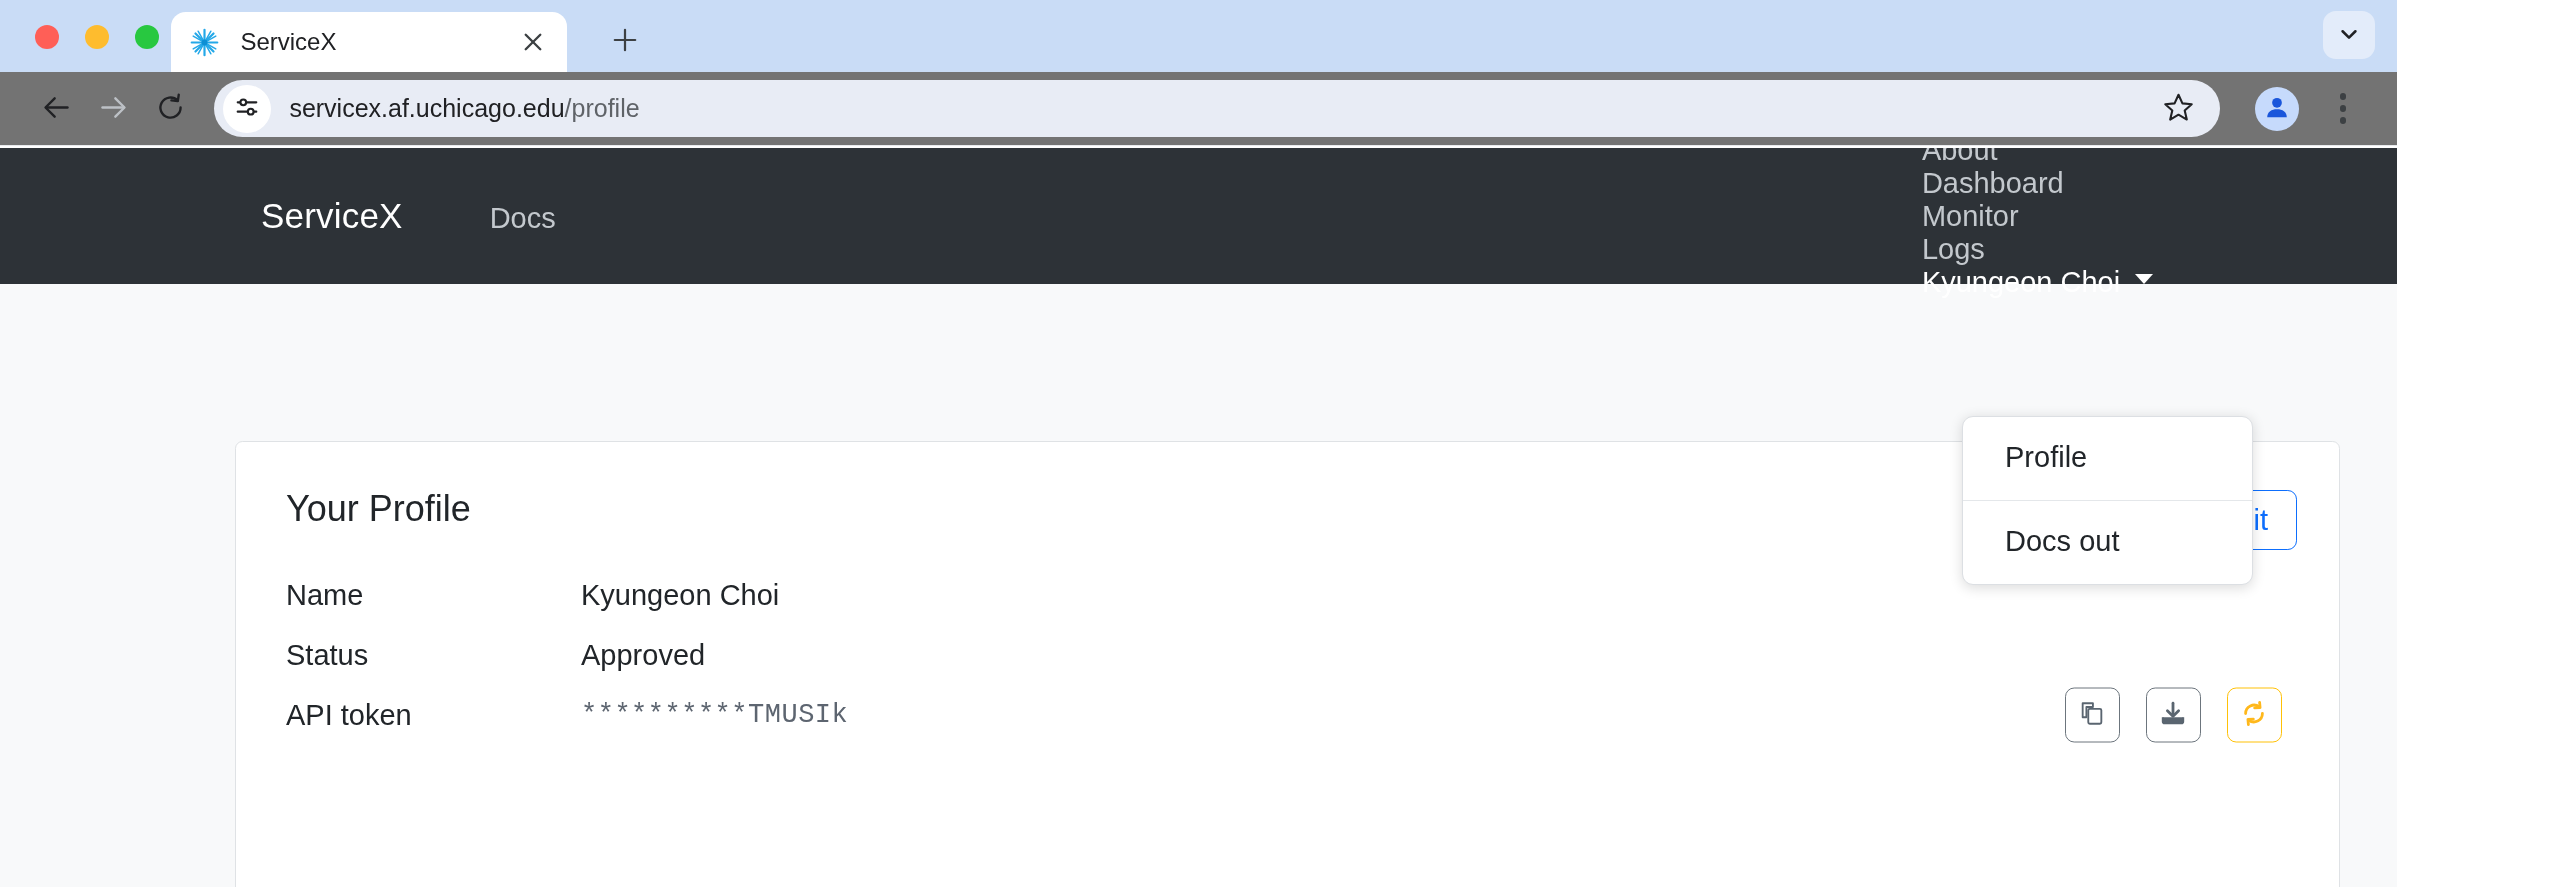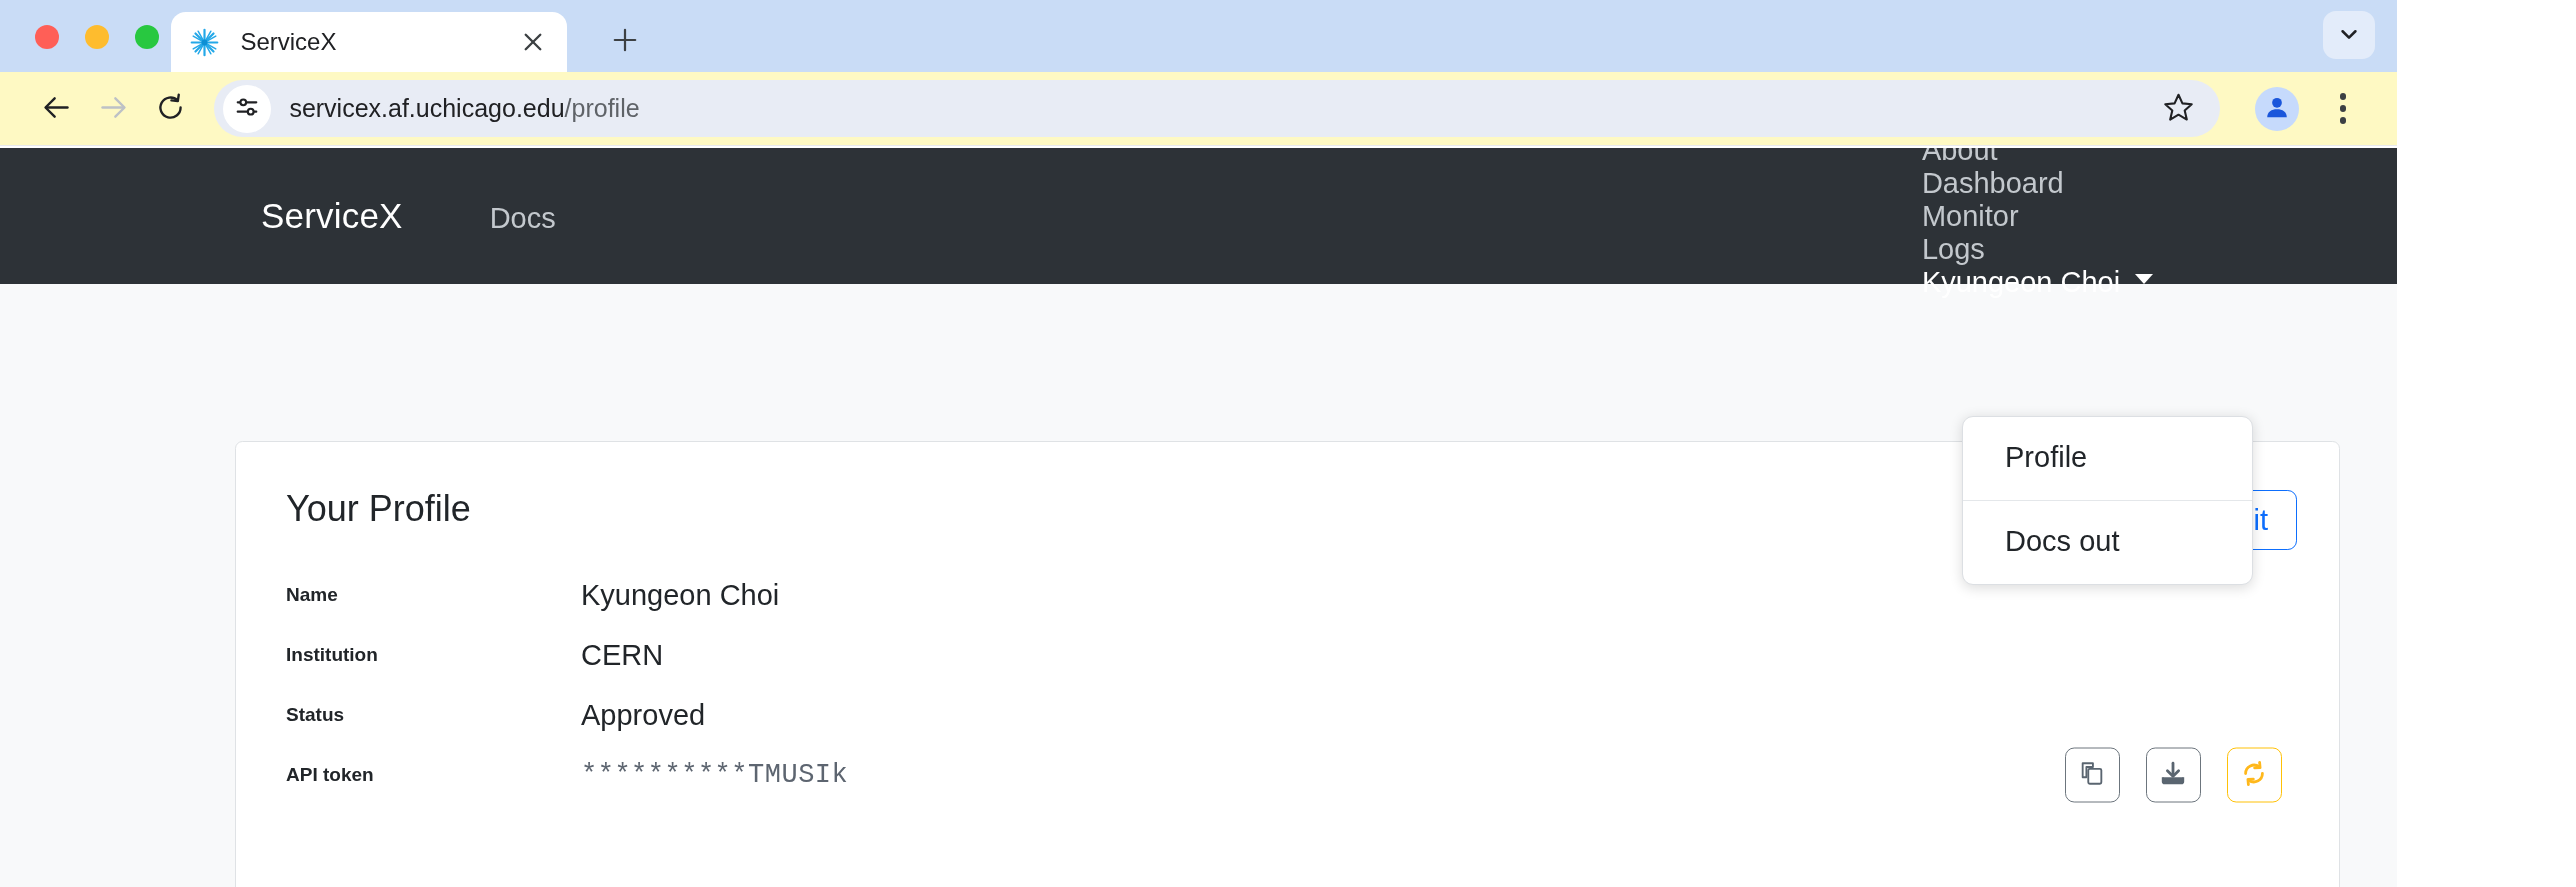--- a/index.html
+++ b/index.html
@@ -71,21 +71,21 @@
     position: absolute;
     right: 22px; top: 11px;
     width: 52px; height: 48px;
     background: #e3ecfa;
     border-radius: 13px;
     display: flex; align-items: center; justify-content: center;
   }
 
   .toolbar {
     height: 74px;
-    background: #fef9c3;
+    background: #737373;
     display: flex;
     align-items: center;
     padding: 0 28px;
     border-bottom: 0.9px solid #e8eaed;
   }
   .nav-btn {
     width: 57px; height: 57px;
     display: flex; align-items: center; justify-content: center;
     flex: 0 0 auto;
   }
@@ -246,22 +246,22 @@
   .rows { margin-top: 3.7px; }
   .row {
     display: flex;
     align-items: center;
     height: 60px;
     position: relative;
   }
   .row-label {
     width: 295px;
     flex: 0 0 295px;
-    font-size: 19px;
-    font-weight: bold;
+    font-size: 29px;
+    font-weight: normal;
     color: #212529;
   }
   .row-value {
     font-size: 29px;
     color: #212529;
   }
   .row-value.token {
     font-family: "Liberation Mono", monospace;
     color: #5d6570;
     font-size: 27px;
@@ -422,24 +422,20 @@
 
     <div class="card">
       <div class="card-inner">
         <div class="card-title">Your Profile</div>
         <button class="edit-btn">Edit</button>
 
         <div class="rows">
           <div class="row">
             <span class="row-label">Name</span>
             <span class="row-value">Kyungeon Choi</span>
-          </div>
-          <div class="row">
-            <span class="row-label">Institution</span>
-            <span class="row-value">CERN</span>
           </div>
           <div class="row">
             <span class="row-label">Status</span>
             <span class="row-value">Approved</span>
           </div>
           <div class="row">
             <span class="row-label">API token</span>
             <span class="row-value token">**********TMUSIk</span>
 
             <span class="token-actions">

